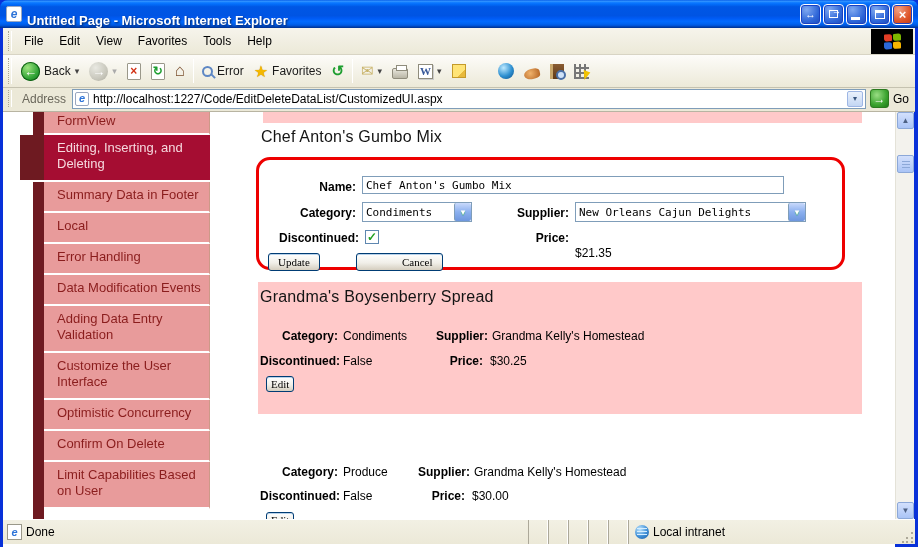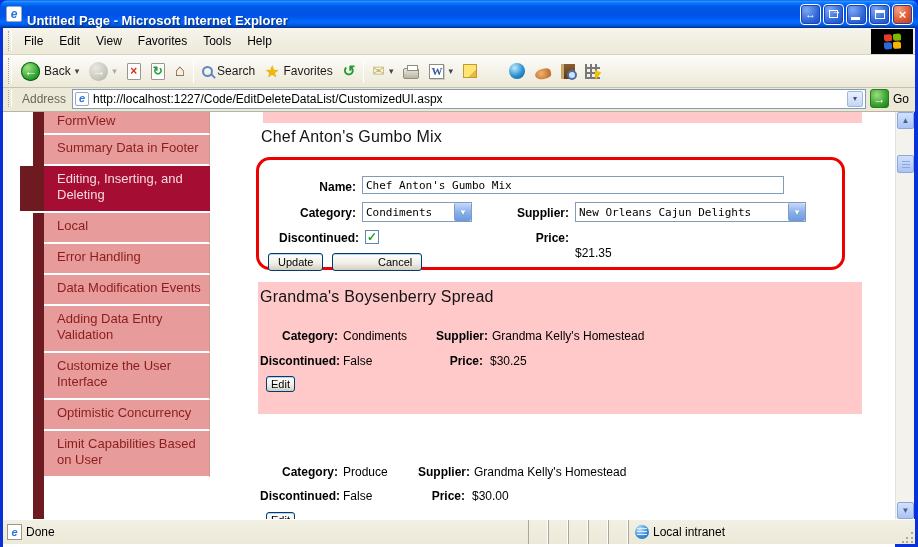--- a/index.html
+++ b/index.html
@@ -123,21 +123,21 @@
 
   .xp-text { position:absolute; border:1px solid #7F9DB9; background:#fff; padding:1px 3px;
              font-family:"DejaVu Sans Mono",monospace; font-size:11px; color:#000; outline:none; }
   .xp-select { position:absolute; border:1px solid #7F9DB9; background:#fff; height:20px; display:flex; align-items:center; }
   .xp-select .sel-val { flex:1 1 auto; padding:0 3px; font-family:"DejaVu Sans Mono",monospace; font-size:11px; white-space:nowrap; overflow:hidden; }
   .sel-arrow { flex:none; width:17px; height:18px; margin:0; border-left:1px solid #7F9DB9; border-radius:2px;
                background:linear-gradient(180deg,#C9D9FB,#8BB0EF 50%,#6E97DE); color:#fff; font-size:9px;
                display:flex; align-items:center; justify-content:center; text-shadow:0 1px 1px #3A6; }
   .xp-check { position:absolute; width:14px; height:14px; border:1px solid #5E87B0; background:#fff;
               display:flex; align-items:center; justify-content:center; color:#21A121; font-weight:bold; font-size:12px; line-height:1; }
-  .xp-button { position:absolute; font-family:Liberation Sans, sans-serif; font-size:11px; color:#000;
+  .xp-button { position:absolute; font-family:Liberation Serif, serif; font-size:11px; color:#000;
                border:1px solid #003C74; border-radius:3px; padding:2px 9px;
                background:linear-gradient(180deg,#FFFFFF,#F1EFE9 55%,#D5CEBF); box-shadow:0 1px 0 #B8D2EA inset; }
   .xp-button.small { padding:1px 4px; }
 
   .view-section { position:absolute; left:3px; width:604px; }
   .sec-pink { background:#FFC9C9; }
   .vt { position:absolute; left:2px; top:6px; }
 
   .statusbar {
     position:absolute; left:3px; top:519px; width:912px; height:25px;
@@ -239,21 +239,21 @@
       <span class="page-ic refresh-a">
           <span>↻</span>
         </span>
     </span>
     <span class="tool-btn">
       <span class="home-ic">⌂</span>
     </span>
     <span class="tool-sep"></span>
     <span class="tool-btn">
       <span class="mag"></span>
-      <span>Search</span>
+      <span>Error</span>
     </span>
     <span class="tool-btn">
       <span class="star-ic">★</span>
       <span>Favorites</span>
     </span>
     <span class="tool-btn">
       <span class="hist-ic">↺</span>
     </span>
     <span class="tool-sep"></span>
     <span class="tool-btn">
@@ -299,28 +299,29 @@
         <span>→</span>
       </span>
     <span class="go-label">Go</span>
   </div>
 
   <div class="content">
 
     <div class="side-strip"></div>
     <div class="side-menu">
       <div class="side-item first">FormView</div>
+      <div class="side-item selected">Editing, Inserting, and Deleting</div>
       <div class="side-item">Summary Data in Footer</div>
-      <div class="side-item selected">Editing, Inserting, and Deleting</div>
       <div class="side-item">Local</div>
       <div class="side-item">Error Handling</div>
       <div class="side-item">Data Modification Events</div>
       <div class="side-item">Adding Data Entry Validation</div>
       <div class="side-item">Customize the User Interface</div>
       <div class="side-item">Optimistic Concurrency</div>
+      <div class="side-item">Confirm On Delete</div>
       <div class="side-item">Limit Capabilities Based on User</div>
     </div>
 
     <div class="main">
       <div class="prev-strip"></div>
 
       <div class="item-title t0">Chef Anton's Gumbo Mix</div>
       <div class="editbox">
         <span class="fld ra" style="left:0; width:97px; top:20px;">Name:</span>
         <input class="xp-text" style="left: 103px; top: 16px; width: 422px; height: 18px;" type="text" value="Chef Anton's Gumbo Mix">
@@ -334,21 +335,21 @@
           <span class="sel-val">New Orleans Cajun Delights</span>
           <span class="sel-arrow">▾</span>
         </span>
         <span class="fld ra" style="left:0; width:100px; top:71px;">Discontinued:</span>
         <span class="xp-check" style="left:106px; top:70px;">
           <span>✓</span>
         </span>
         <span class="fld ra" style="left:230px; width:80px; top:71px;">Price:</span>
         <span class="val" style="left:316px; top:86px;">$21.35</span>
         <button class="xp-button" style="left:9px; top:93px;">Update</button>
-        <button class="xp-button" style="left:73px; top:93px;padding-left:45px;">Cancel</button>
+        <button class="xp-button" style="left:97px; top:93px;padding-left:45px;">Cancel</button>
       </div>
 
       <div class="view-section sec-pink" style="top:170px; height:132px;">
         <div class="item-title vt">Grandma's Boysenberry Spread</div>
         <span class="fld ra" style="left:0; width:80px; top:47px;">Category:</span>
         <span class="val" style="left:85px; top:47px;">Condiments</span>
         <span class="fld ra" style="left:130px; width:100px; top:47px;">Supplier:</span>
         <span class="val" style="left:234px; top:47px;">Grandma Kelly's Homestead</span>
         <span class="fld ra" style="left:0; width:82px; top:72px;">Discontinued:</span>
         <span class="val" style="left:85px; top:72px;">False</span>

